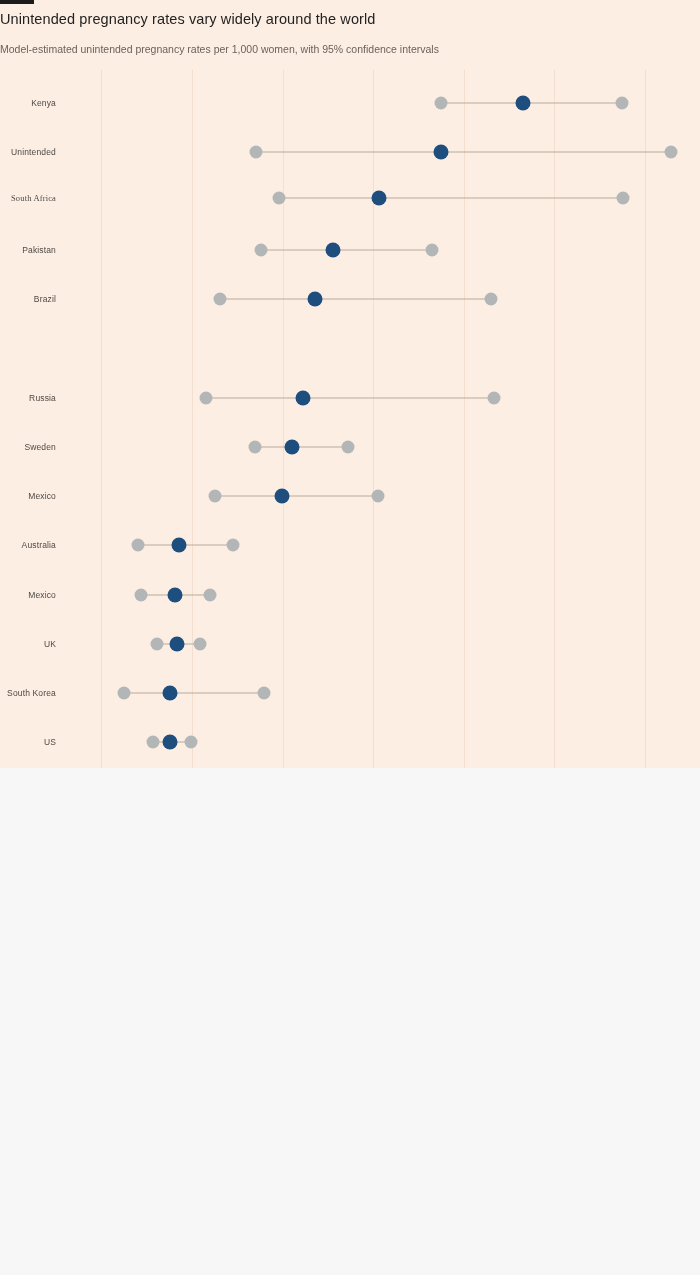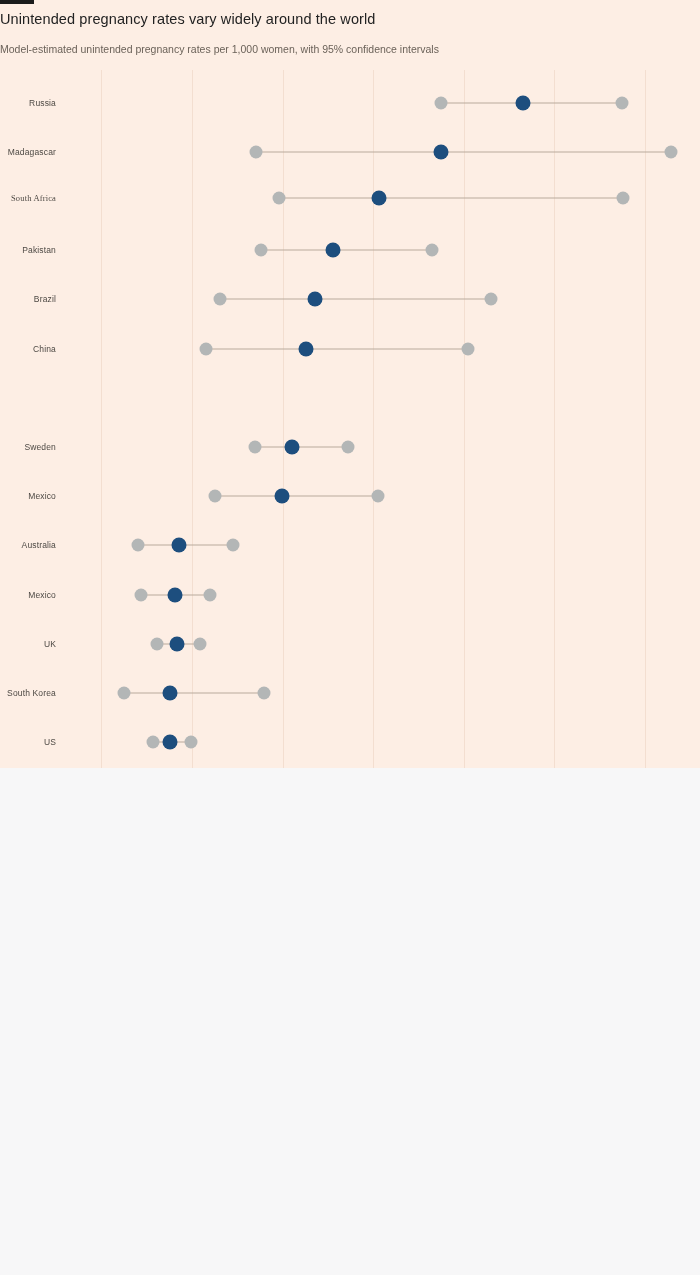--- a/index.html
+++ b/index.html
@@ -86,28 +86,28 @@
   <div class="plot">
     <div class="plot-inner" id="plot-inner">
         <div class="gridline" style="left: 101px;"></div>
         <div class="gridline" style="left: 192px;"></div>
         <div class="gridline" style="left: 283px;"></div>
         <div class="gridline" style="left: 373px;"></div>
         <div class="gridline" style="left: 464px;"></div>
         <div class="gridline" style="left: 554px;"></div>
         <div class="gridline" style="left: 645px;"></div>
         <div class="row" style="top: 8px;">
-          <div class="row-label">Russia</div>
+          <div class="row-label">Kenya</div>
           <div class="ci-line" style="left: 441px; width: 181px;"></div>
           <div class="dot dot-ci" style="left: 441px;"></div>
           <div class="dot dot-ci" style="left: 622px;"></div>
           <div class="dot dot-mid" style="left: 523px;"></div>
         </div>
         <div class="row" style="top: 57.2px;">
-          <div class="row-label">Madagascar</div>
+          <div class="row-label">Unintended</div>
           <div class="ci-line" style="left: 256px; width: 415px;"></div>
           <div class="dot dot-ci" style="left: 256px;"></div>
           <div class="dot dot-ci" style="left: 671px;"></div>
           <div class="dot dot-mid" style="left: 441px;"></div>
         </div>
         <div class="row" style="top: 103px; font-family: Liberation Serif, serif;">
           <div class="row-label">South Africa</div>
           <div class="ci-line" style="left: 279px; width: 344px;"></div>
           <div class="dot dot-ci" style="left: 279px;"></div>
           <div class="dot dot-ci" style="left: 623px;"></div>
@@ -120,26 +120,26 @@
           <div class="dot dot-ci" style="left: 432px;"></div>
           <div class="dot dot-mid" style="left: 333px;"></div>
         </div>
         <div class="row" style="top: 204.8px;">
           <div class="row-label">Brazil</div>
           <div class="ci-line" style="left: 220px; width: 271px;"></div>
           <div class="dot dot-ci" style="left: 220px;"></div>
           <div class="dot dot-ci" style="left: 491px;"></div>
           <div class="dot dot-mid" style="left: 315px;"></div>
         </div>
-        <div class="row" style="top: 254px;">
-          <div class="row-label">China</div>
-          <div class="ci-line" style="left: 206px; width: 262px;"></div>
+        <div class="row" style="top: 303.2px;">
+          <div class="row-label">Russia</div>
+          <div class="ci-line" style="left: 206px; width: 288px;"></div>
           <div class="dot dot-ci" style="left: 206px;"></div>
-          <div class="dot dot-ci" style="left: 468px;"></div>
-          <div class="dot dot-mid" style="left: 306px;"></div>
+          <div class="dot dot-ci" style="left: 494px;"></div>
+          <div class="dot dot-mid" style="left: 303px;"></div>
         </div>
         <div class="row" style="top: 352.4px;">
           <div class="row-label">Sweden</div>
           <div class="ci-line" style="left: 255px; width: 93px;"></div>
           <div class="dot dot-ci" style="left: 255px;"></div>
           <div class="dot dot-ci" style="left: 348px;"></div>
           <div class="dot dot-mid" style="left: 292px;"></div>
         </div>
         <div class="row" style="top: 401.6px;">
           <div class="row-label">Mexico</div>

